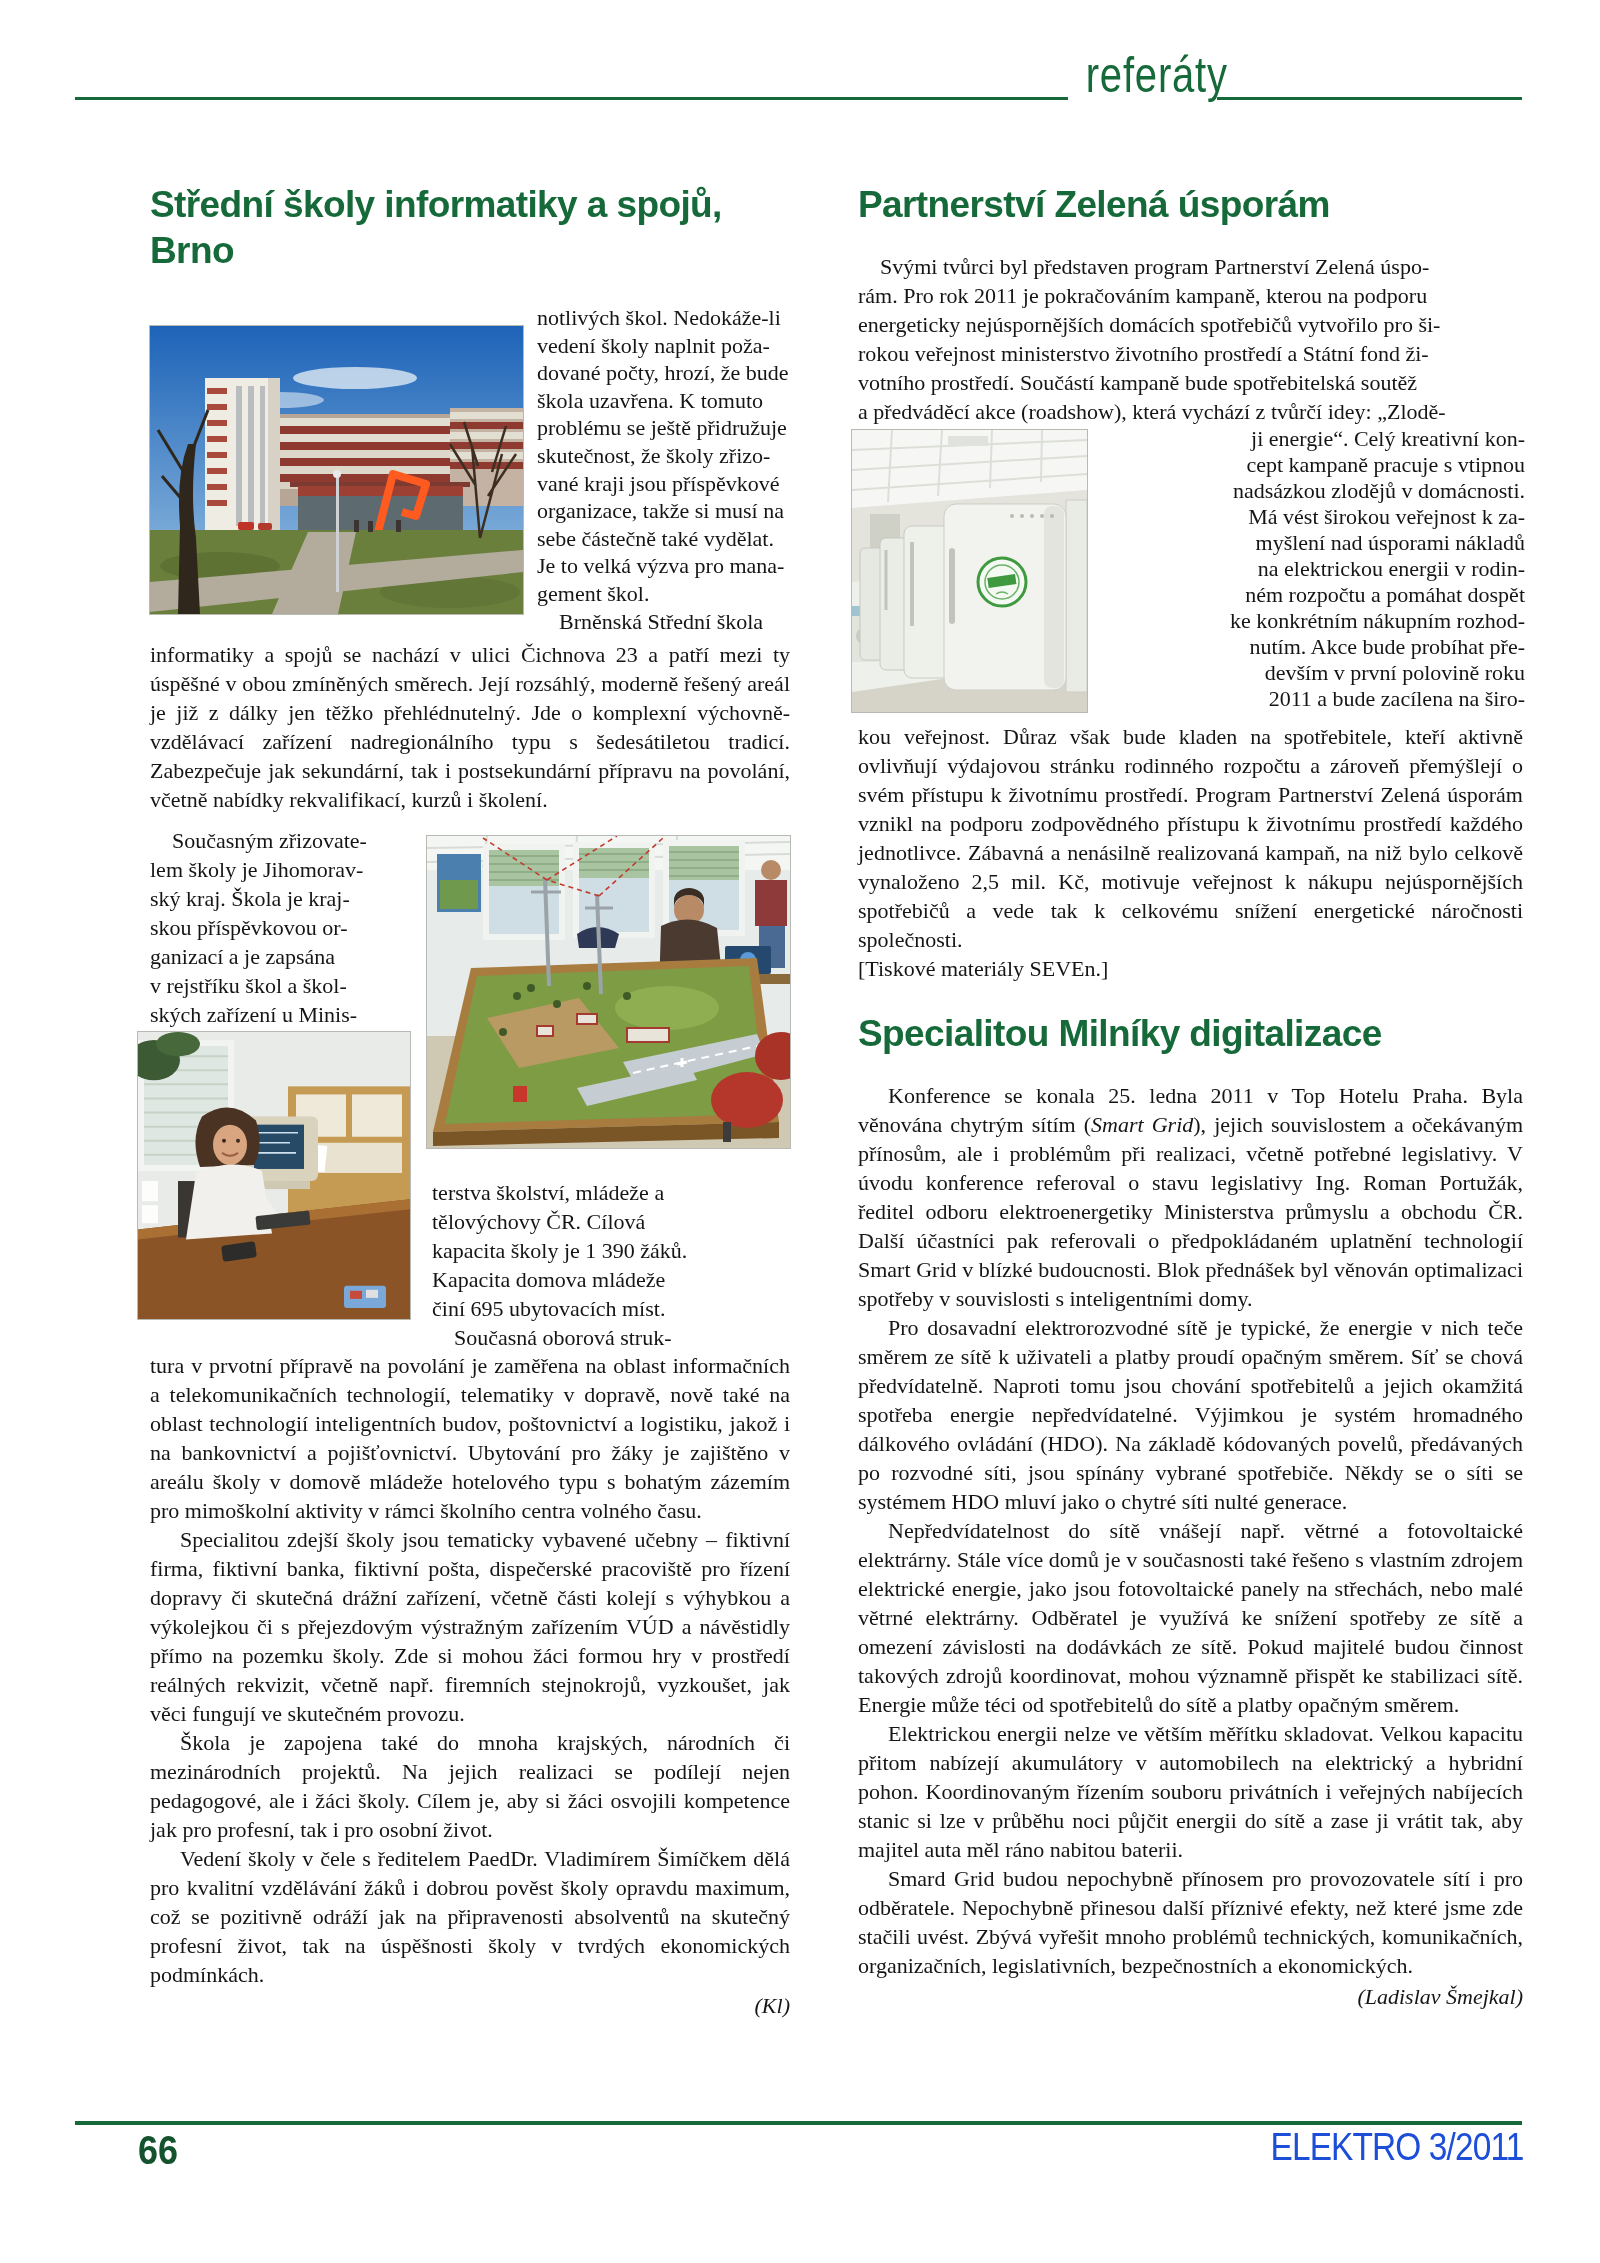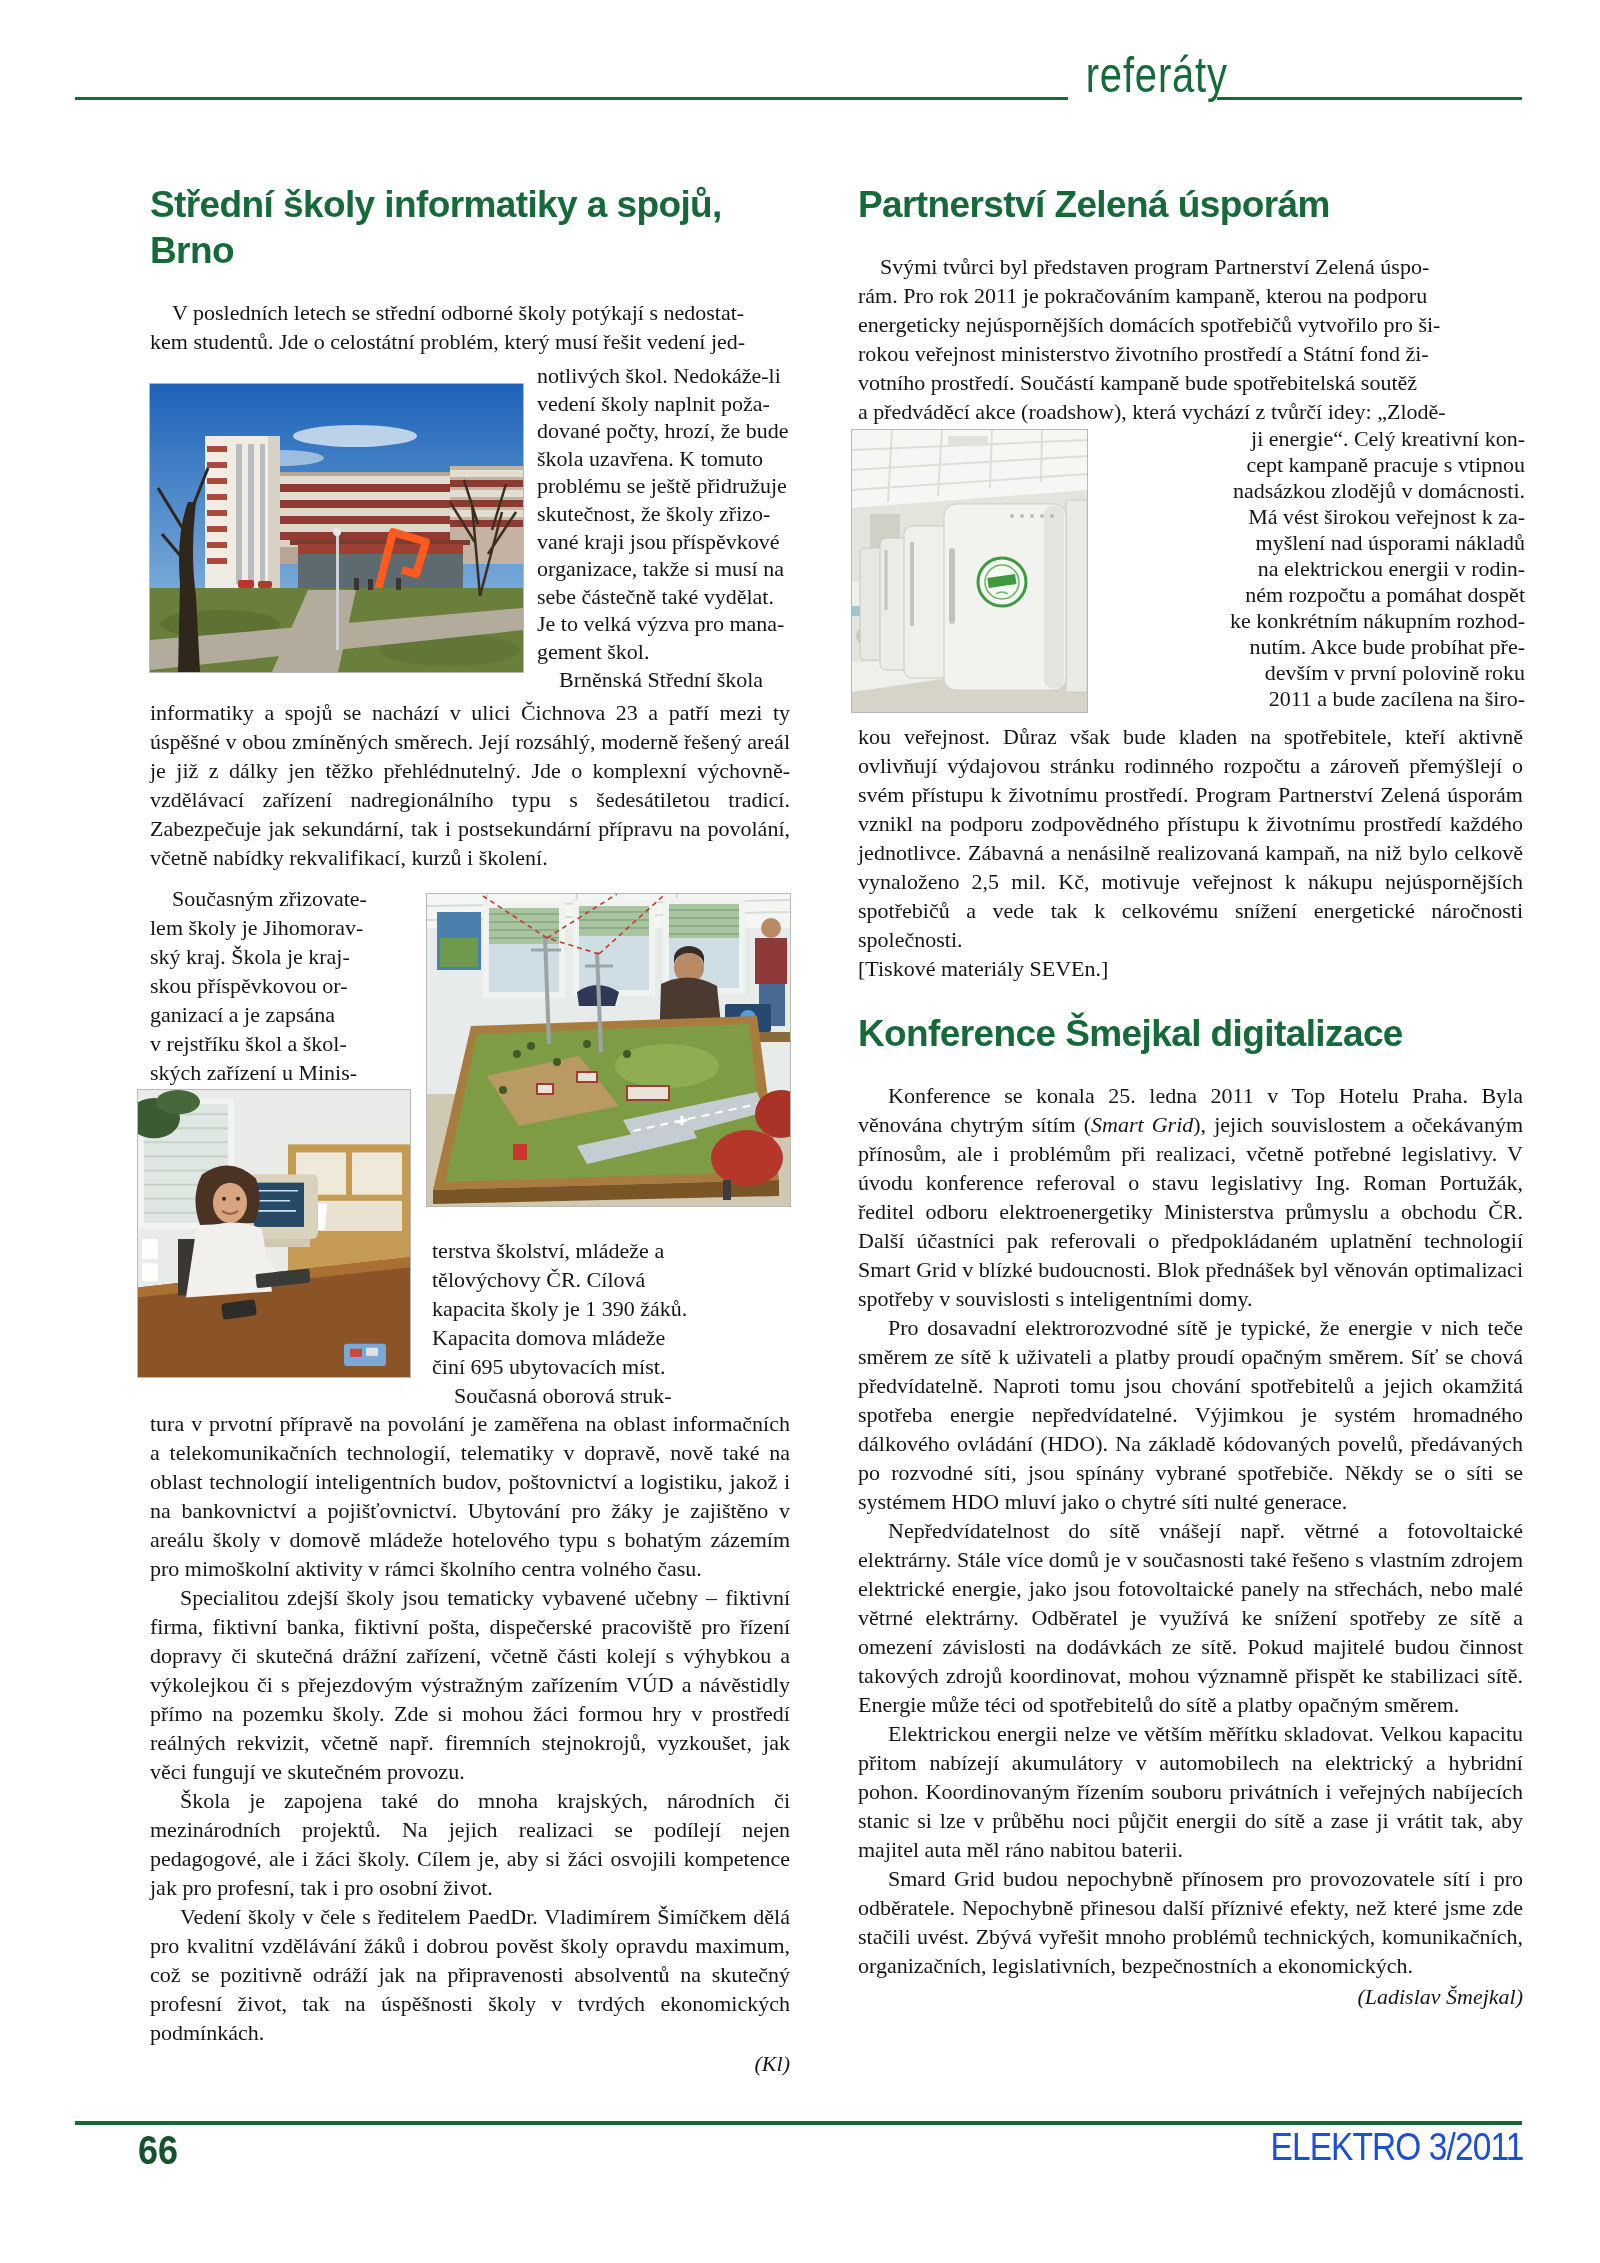--- a/index.html
+++ b/index.html
@@ -65,22 +65,20 @@
 <body>
 
 <div class="rule" style="left:75px;top:97px;width:993px;"></div>
 <div class="header-label"><span>referáty</span></div>
 <div class="rule" style="left:1217px;top:97px;width:305px;"></div>
 
 <div class="col col-left">
   <div class="h1">Střední školy informatiky a spojů,
 Brno</div>
 
-  <div class="pre">&nbsp;&nbsp;&nbsp;&nbsp;V posledních letech se střední odborné školy potýkají s nedostat-
-kem studentů. Jde o celostátní problém, který musí řešit vedení jed-</div>
 
   <div class="region region1">
     <div class="photo photoframe">
       <svg viewBox="0 0 373 288" preserveAspectRatio="none">
         <defs>
           <linearGradient id="sky1" x1="0" y1="0" x2="0" y2="1">
             <stop offset="0" stop-color="#1d63b8"></stop>
               <stop offset="1" stop-color="#9cc4e4"></stop>
           </linearGradient>
         </defs>
@@ -388,21 +386,21 @@
 ném rozpočtu a pomáhat dospět
 ke konkrétním nákupním rozhod-
 nutím. Akce bude probíhat pře-
 devším v první polovině roku
 2011 a bude zacílena na širo-</div>
   </div>
 
   <p class="body">kou veřejnost. Důraz však bude kladen na spotřebitele, kteří aktivně ovlivňují výdajovou stránku rodinného rozpočtu a zároveň přemýšlejí o svém přístupu k životnímu prostředí. Program Partnerství Zelená úsporám vznikl na podporu zodpovědného přístupu k životnímu prostředí každého jednotlivce. Zábavná a nenásilně realizovaná kampaň, na niž bylo celkově vynaloženo 2,5 mil. Kč, motivuje veřejnost k nákupu nejúspornějších spotřebičů a vede tak k celkovému snížení energetické náročnosti společnosti.</p>
   <p class="credit">[Tiskové materiály SEVEn.]</p>
 
-  <div class="h1 second">Konference Šmejkal digitalizace</div>
+  <div class="h1 second">Specialitou Milníky digitalizace</div>
 
   <p class="body indent"><span>Konference se konala 25. ledna 2011 v Top Hotelu Praha. Byla věnována chytrým sítím (</span><em class="sg">Smart Grid</em><span>), jejich souvislostem a očekávaným přínosům, ale i problémům při realizaci, včetně potřebné legislativy. V úvodu konference referoval o stavu legislativy Ing. Roman Portužák, ředitel odboru elektroenergetiky Ministerstva průmyslu a obchodu ČR. Další účastníci pak referovali o předpokládaném uplatnění technologií Smart Grid v blízké budoucnosti. Blok přednášek byl věnován optimalizaci spotřeby v souvislosti s inteligentními domy.</span></p>
   <p class="body indent">Pro dosavadní elektrorozvodné sítě je typické, že energie v nich teče směrem ze sítě k uživateli a platby proudí opačným směrem. Síť se chová předvídatelně. Naproti tomu jsou chování spotřebitelů a jejich okamžitá spotřeba energie nepředvídatelné. Výjimkou je systém hromadného dálkového ovládání (HDO). Na základě kódovaných povelů, předávaných po rozvodné síti, jsou spínány vybrané spotřebiče. Někdy se o síti se systémem HDO mluví jako o chytré síti nulté generace.</p>
   <p class="body indent">Nepředvídatelnost do sítě vnášejí např. větrné a fotovoltaické elektrárny. Stále více domů je v současnosti také řešeno s vlastním zdrojem elektrické energie, jako jsou fotovoltaické panely na střechách, nebo malé větrné elektrárny. Odběratel je využívá ke snížení spotřeby ze sítě a omezení závislosti na dodávkách ze sítě. Pokud majitelé budou činnost takových zdrojů koordinovat, mohou významně přispět ke stabilizaci sítě. Energie může téci od spotřebitelů do sítě a platby opačným směrem.</p>
   <p class="body indent">Elektrickou energii nelze ve větším měřítku skladovat. Velkou kapacitu přitom nabízejí akumulátory v automobilech na elektrický a hybridní pohon. Koordinovaným řízením souboru privátních i veřejných nabíjecích stanic si lze v průběhu noci půjčit energii do sítě a zase ji vrátit tak, aby majitel auta měl ráno nabitou baterii.</p>
   <p class="body indent">Smard Grid budou nepochybně přínosem pro provozovatele sítí i pro odběratele. Nepochybně přinesou další příznivé efekty, než které jsme zde stačili uvést. Zbývá vyřešit mnoho problémů technických, komunikačních, organizačních, legislativních, bezpečnostních a ekonomických.</p>
   <p class="byline">(Ladislav Šmejkal)</p>
 </div>
 
 <div class="rule-bottom" style="left:75px;top:2121px;width:1447px;"></div>

